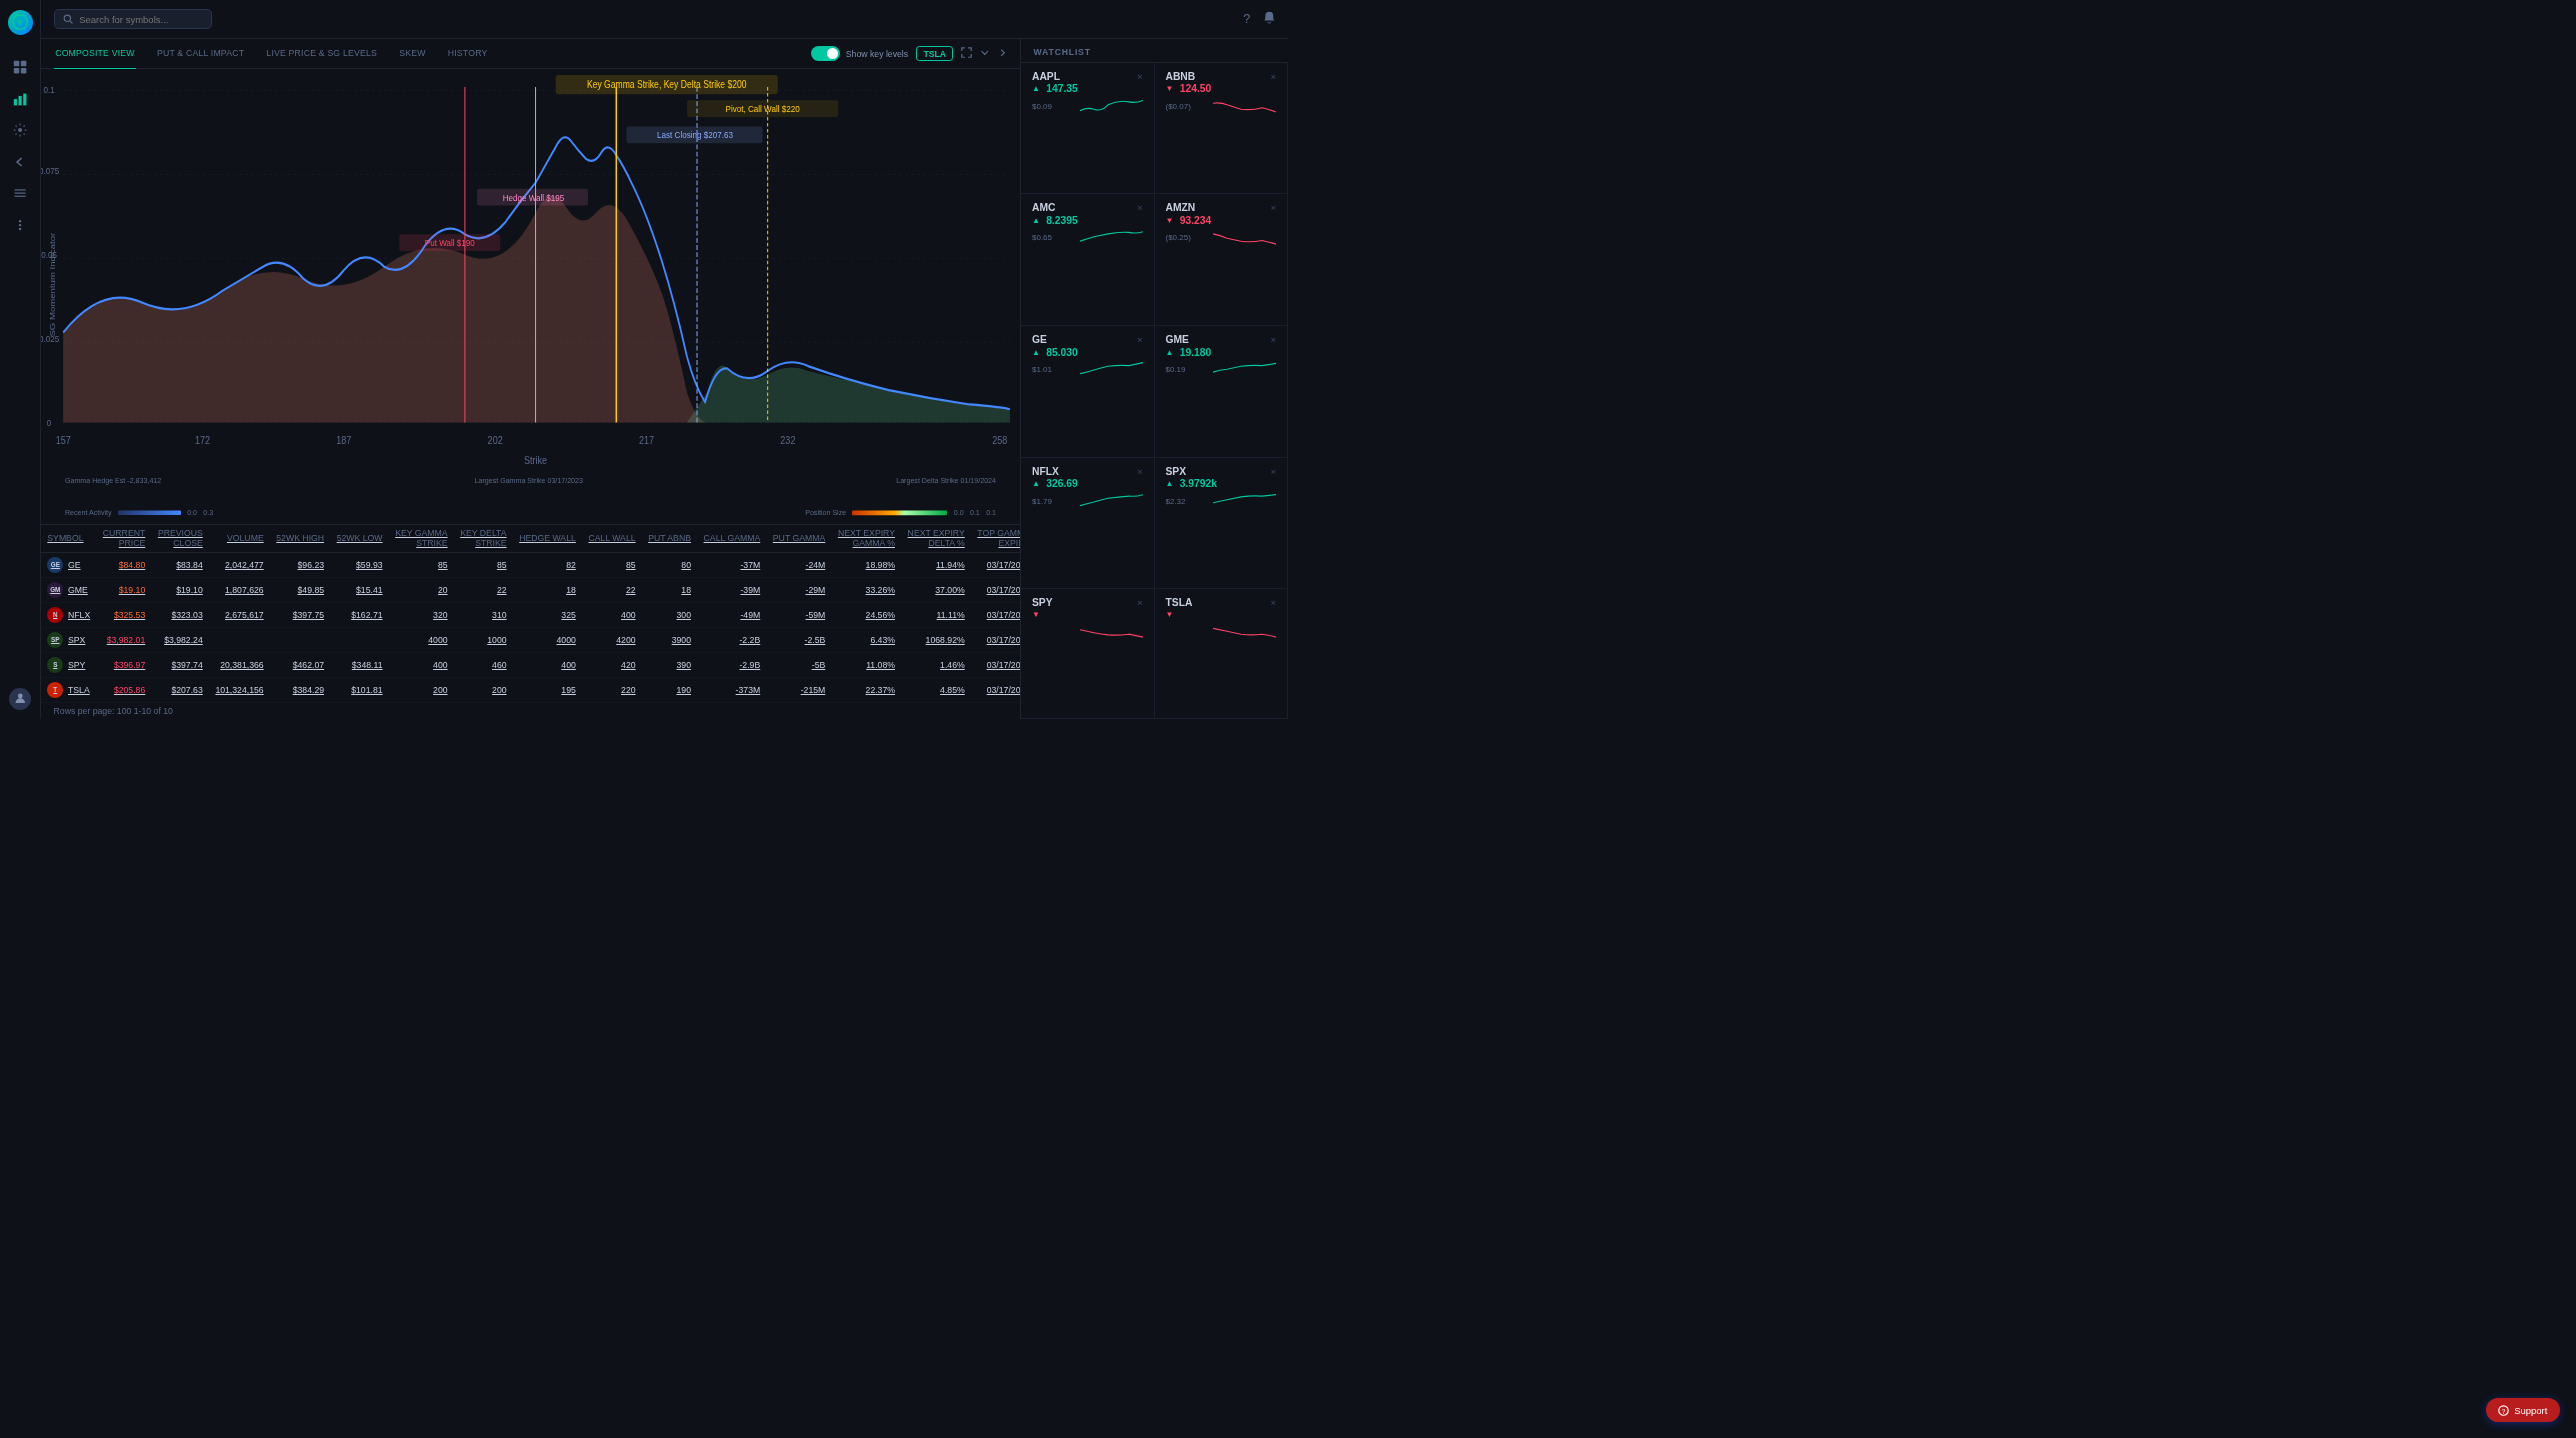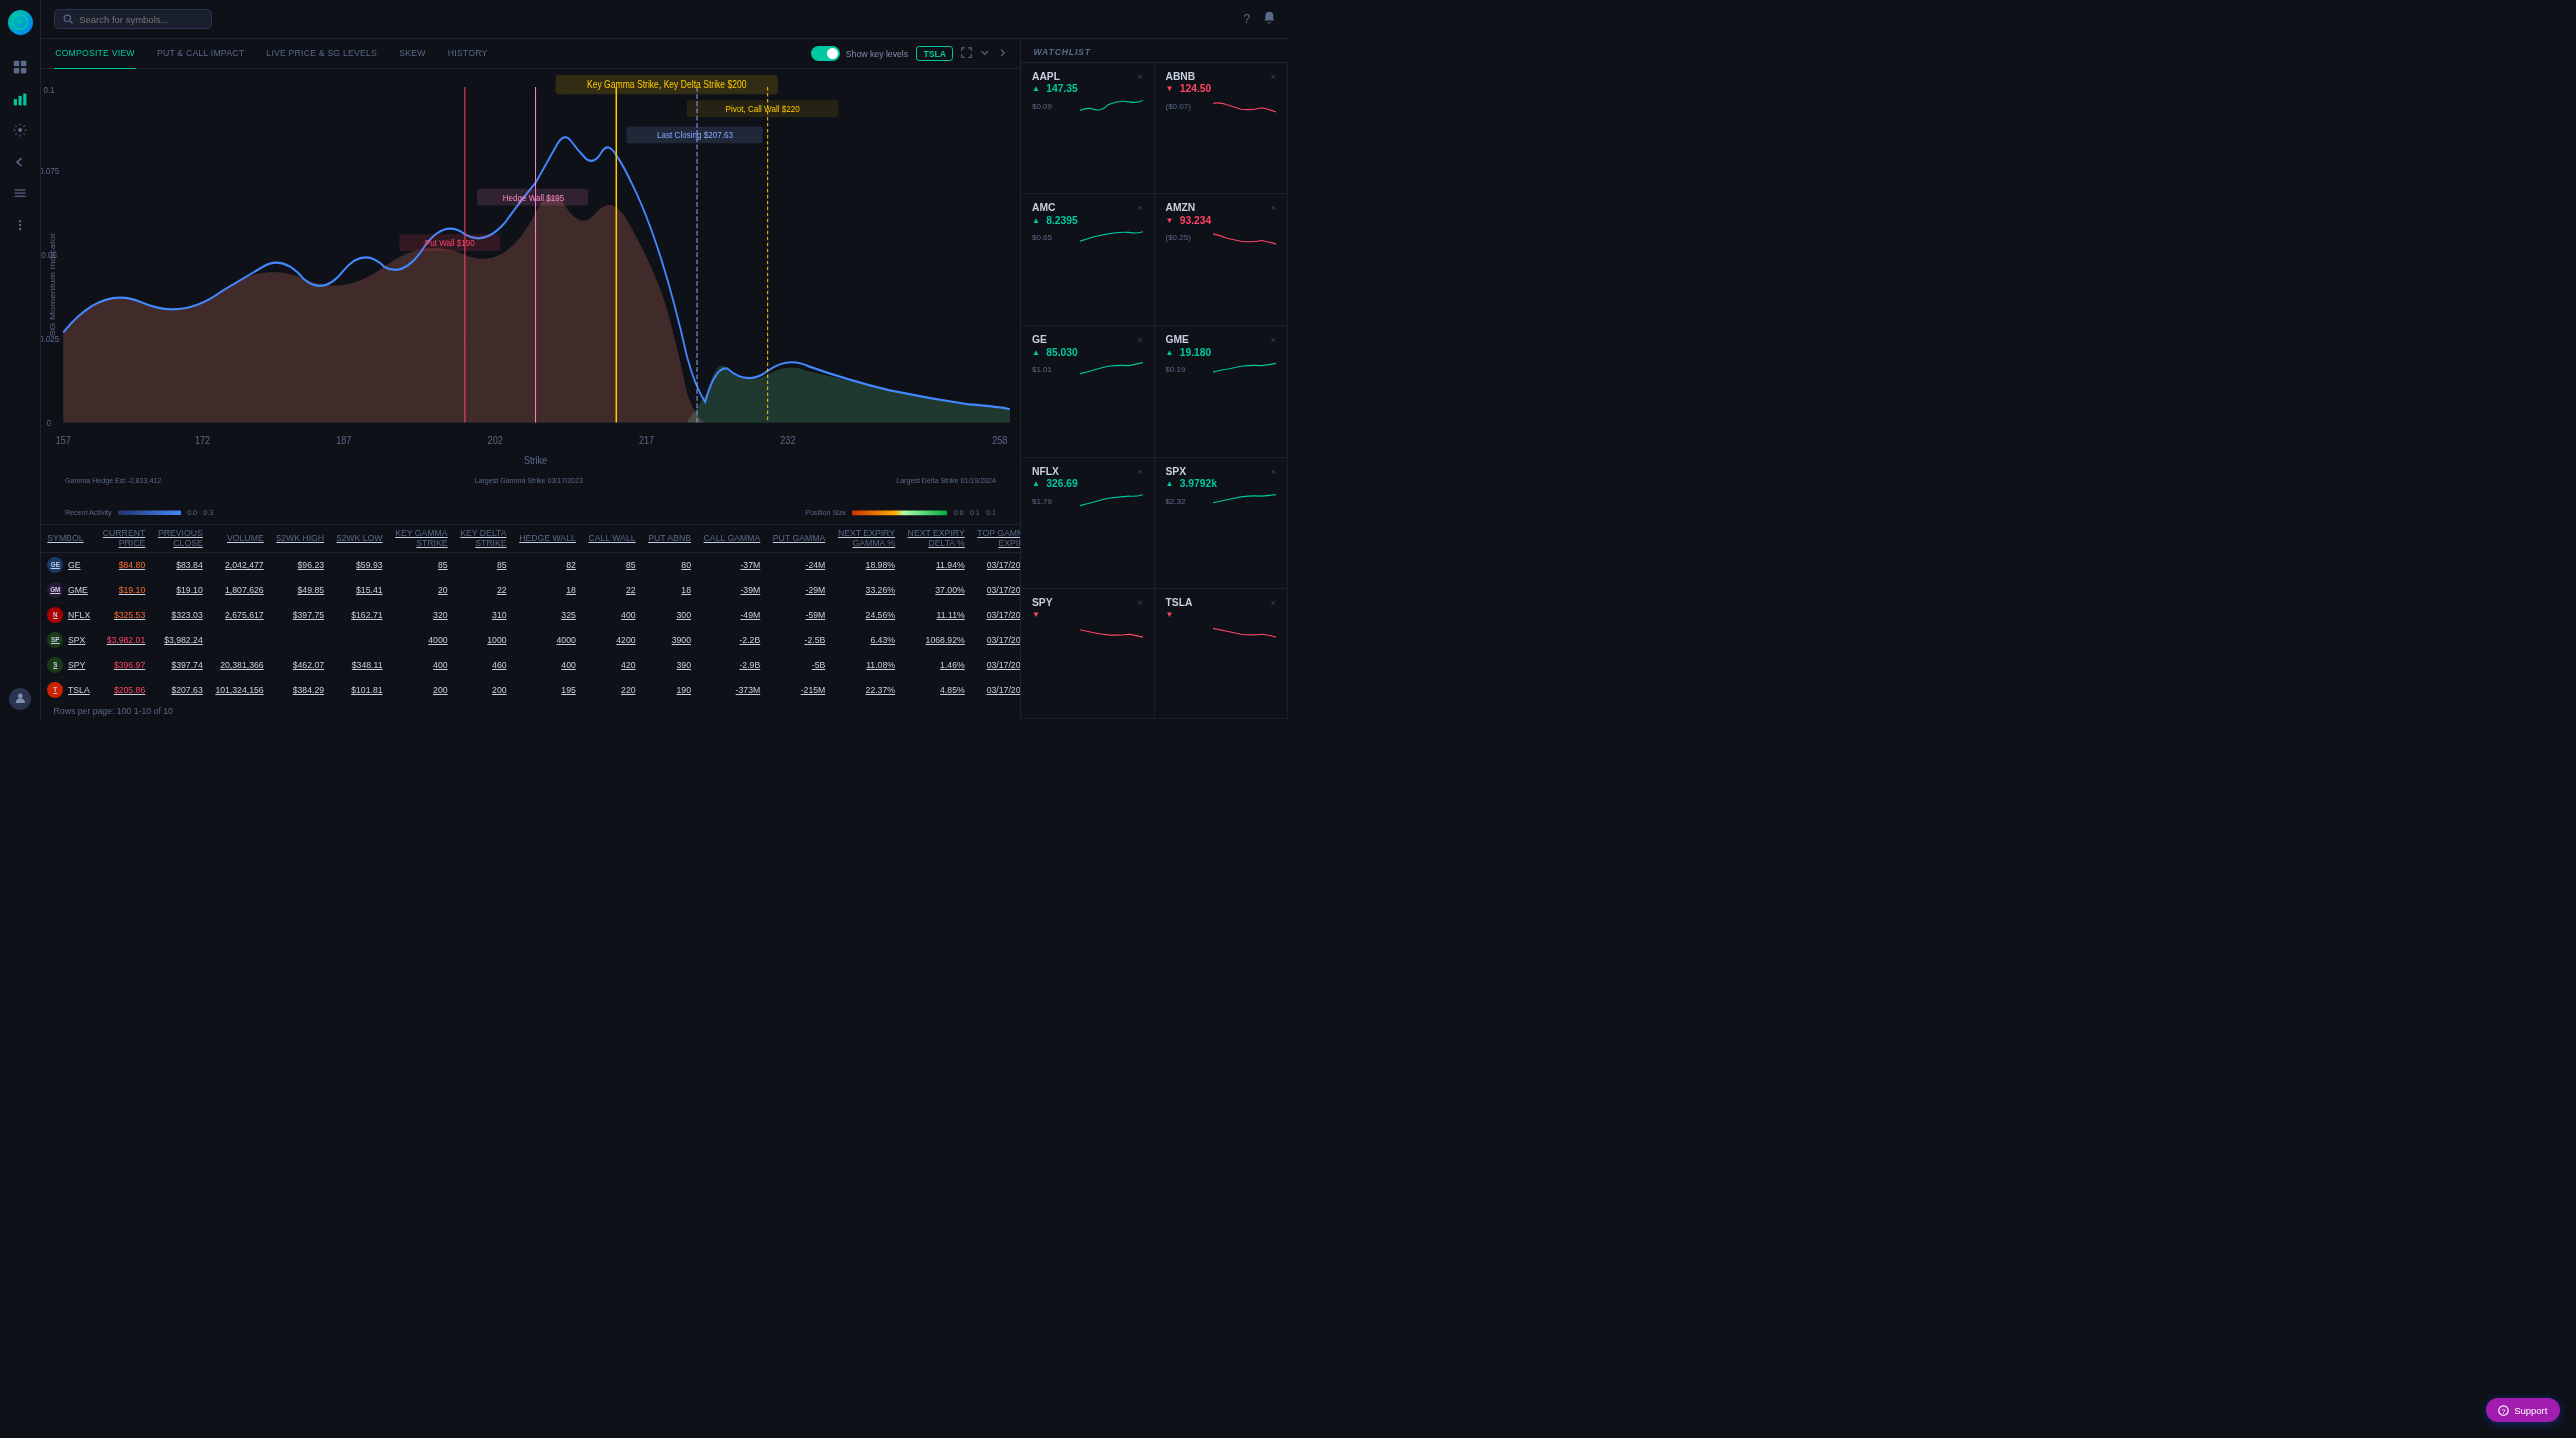--- a/index.html
+++ b/index.html
@@ -324,21 +324,20 @@
       flex-direction: column;
       flex-shrink: 0;
     }
     .watchlist-header {
       padding: 8px 12.6px 4.7px;
       font-size: 8.7px;
       font-weight: 700;
       color: #5a6a8a;
       letter-spacing: 0.8px;
       border-bottom: 0.8px solid #1e2330;
-      font-style: italic;
     }
     .watchlist-grid {
       display: grid;
       grid-template-columns: 1fr 1fr;
       gap: 0;
       overflow-y: auto;
       flex: 1;
     }
     .wl-item {
       padding: 8px 11px;
@@ -384,21 +383,21 @@
     .mini-chart {
       width: 63px;
       height: 20.5px;
     }
 
     
     .support-btn {
       position: fixed;
       bottom: 16px;
       right: 16px;
-      background: #a21caf;
+      background: #b91c1c;
       color: white;
       border-radius: 16px;
       padding: 6.3px 12.6px;
       font-size: 9.5px;
       cursor: pointer;
       display: flex;
       align-items: center;
       gap: 4.7px;
       box-shadow: 0 1.6px 9.5px rgba(26, 74, 255, 0.4);
     }

